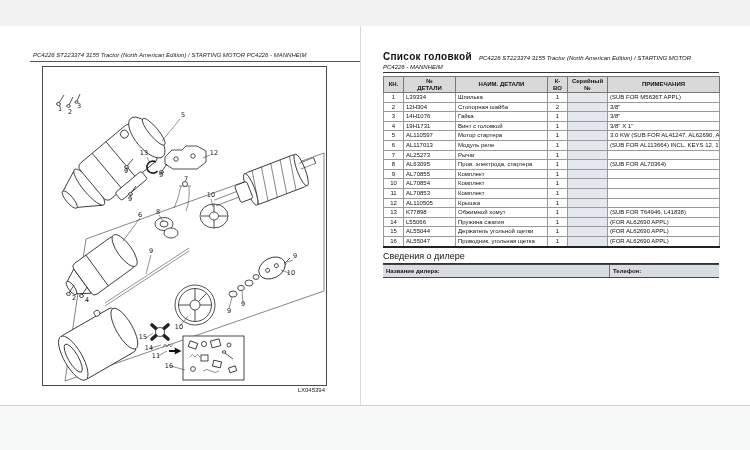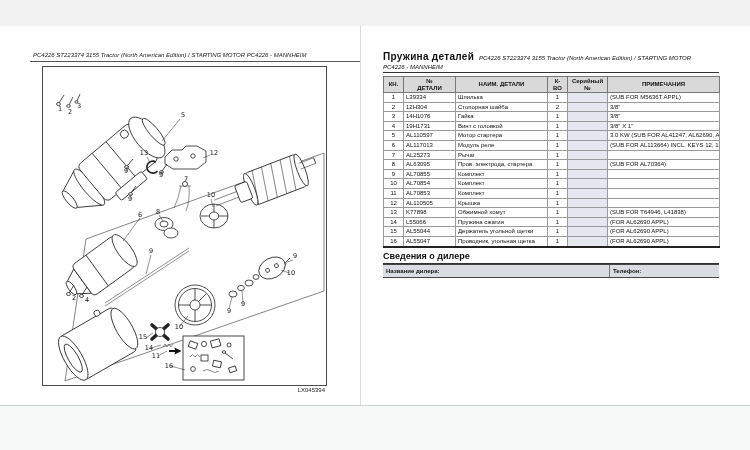--- a/index.html
+++ b/index.html
@@ -31,21 +31,21 @@
 
   table.parts{position:absolute;left:383px;top:76px;width:336px;border-collapse:collapse;table-layout:fixed;
               font-size:6px;border:1px solid #3a3a3a;border-bottom:2px solid #222;}
   table.parts th{background:#d9d9d9;border:0.5px solid #777;font-weight:bold;font-size:6px;line-height:6.5px;
                  white-space:pre-line;padding:1px;height:13px;vertical-align:middle;text-align:center;}
   table.parts td{border:0.5px solid #9a9a9a;height:8.6px;line-height:8.6px;padding:0 2px;
                  white-space:nowrap;overflow:hidden;vertical-align:middle;}
   table.parts td.c0,table.parts td.c3{text-align:center;}
   table.parts td.c4{background:#e4e8ee;}
 
-  .dealer-title{position:absolute;left:383px;top:251px;font-size:9px;font-weight:bold;}
+  .dealer-title{position:absolute;left:383px;top:251px;font-size:9px;font-weight:normal;}
   .dealer-rule{position:absolute;left:383px;top:263px;width:336px;height:1px;background:#333;}
   .dealer-row{position:absolute;left:383px;top:264px;width:336px;height:12px;background:#d9dde2;
               border-top:1px solid #444;border-bottom:1px solid #444;display:flex;}
   .dealer-cell{font-size:6px;font-weight:bold;line-height:12px;padding-left:3px;box-sizing:border-box;}
   .dealer-cell.name{width:227px;border-right:1px solid #777;}
   .dealer-cell.phone{flex:1;}
 </style>
 </head>
 <body>
 
@@ -264,21 +264,21 @@
             <text x="106" y="283">14</text>
             <text x="113" y="291">11</text>
             <text x="126" y="301">16</text>
           </g>
       </svg>
     </div>
     <div class="fig-id">LX045394</div>
   </section>
 
   <section>
-    <div class="parts-title">Пружина деталей</div>
+    <div class="parts-title">Список головкой</div>
     <div class="parts-context">PC4226 ST223374 3155 Tractor (North American Edition) / STARTING MOTOR</div>
     <div class="parts-sub">PC4226 - MANNHEIM</div>
     <div class="parts-rule"></div>
 
     <table class="parts">
       <colgroup>
         <col style="width:20px">
           <col style="width:52px">
           <col style="width:92px">
         <col style="width:20px">

